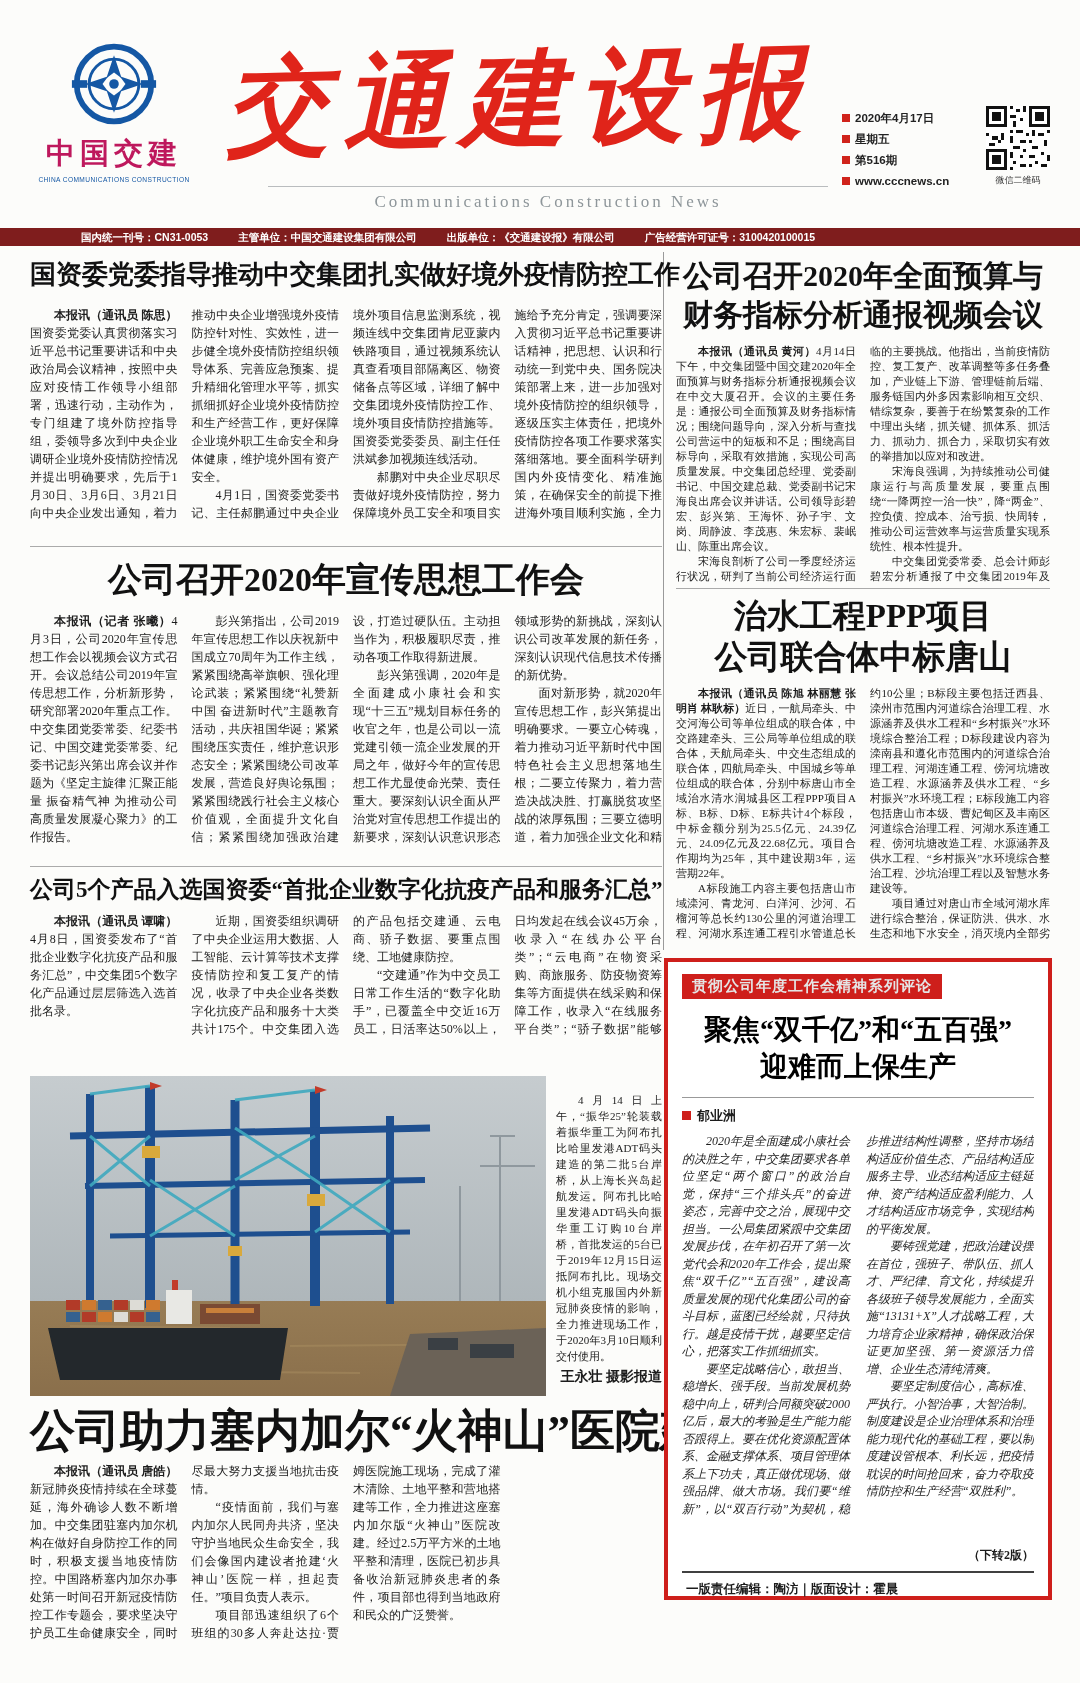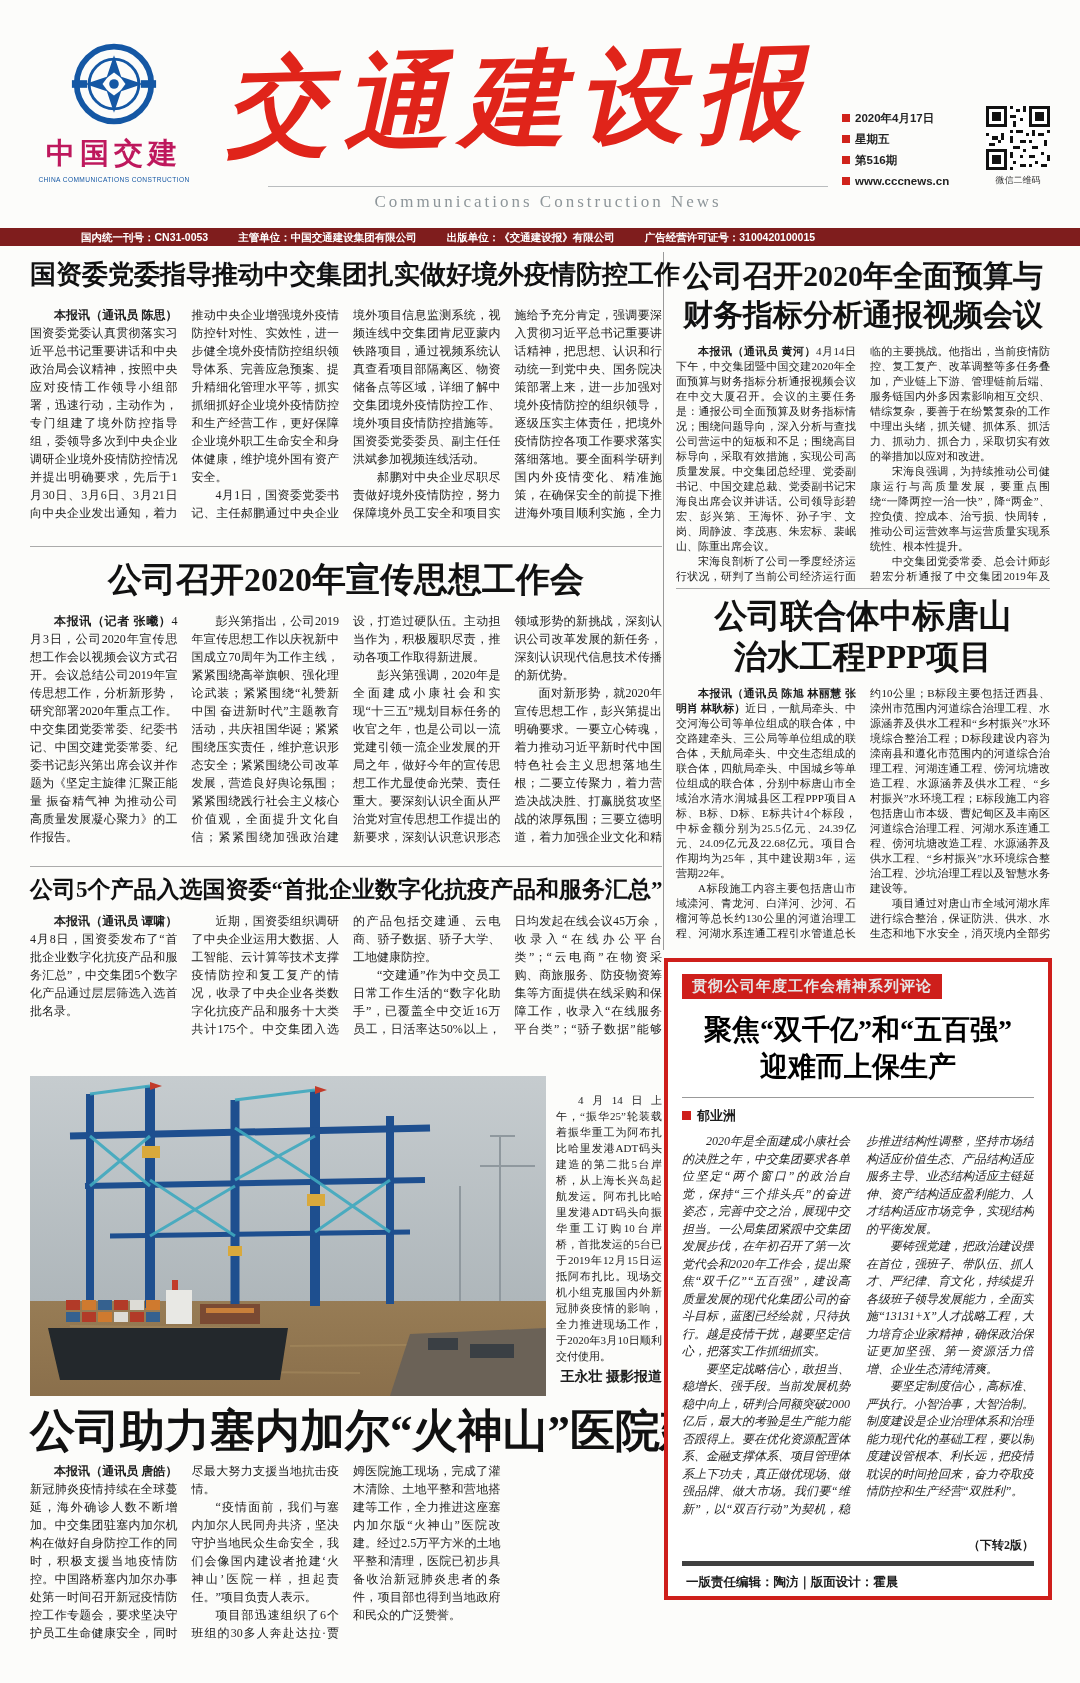--- a/index.html
+++ b/index.html
@@ -63,22 +63,22 @@
     left:664px;top:958px;width:388px;height:642px;box-sizing:border-box;
     border:4px solid #ce1f1b;background:#fff;padding:12px 14px 8px;
   }
   .rb-tag{display:inline-block;background:#ce1f1b;color:#e5e5e5;font-size:15px;font-weight:bold;padding:3px 10px;letter-spacing:1px;}
   .rb-title{font-size:28px;font-weight:bold;text-align:center;line-height:37px;margin-top:12px;color:#000000;}
   .rb-author{margin-top:12px;border-top:1px solid #999;padding-top:9px;font-size:13px;font-weight:bold;}
   .rb-author .sq{display:inline-block;width:9px;height:9px;background:#ce1f1b;margin-right:6px;}
   .rb-body{margin-top:8px;height:402px;column-count:2;column-gap:16px;overflow:hidden;
     font-size:12px;line-height:17.5px;font-style:italic;text-align:justify;column-fill:auto;}
   .rb-body .para{margin:0;text-indent:2em;}
-  .rb-cont{text-align:right;font-size:12px;font-weight:bold;margin-top:2px;}
-  .rb-credits{border-top:5px solid #404040;margin-top:7px;padding:8px 0 0 4px;font-size:12.5px;font-weight:bold;}
+  .rb-cont{text-align:right;font-size:12px;font-weight:bold;margin-top:12px;}
+  .rb-credits{border-top:2px solid #404040;margin-top:7px;padding:8px 0 0 4px;font-size:12.5px;font-weight:bold;}
 </style>
 </head>
 <body>
 
 <div class="abs logo-box">
   <svg width="88" height="88" viewBox="0 0 92 92">
     <circle cx="46" cy="46" r="39" fill="none" stroke="#1457a4" stroke-width="6"></circle>
     <circle cx="46" cy="46" r="26" fill="none" stroke="#1457a4" stroke-width="3"></circle>
     <path d="M46 16 L54 40 L46 34 L38 40 Z" fill="#1457a4"></path>
     <path d="M46 76 L54 52 L46 58 L38 52 Z" fill="#1457a4"></path>
@@ -180,21 +180,21 @@
 <div class="abs body b-4">
   <p class="para"><b class="byline">本报讯（记者 张曦）</b><span>4月3日，公司2020年宣传思想工作会以视频会议方式召开。会议总结公司2019年宣传思想工作，分析新形势，研究部署2020年重点工作。中交集团党委常委、纪委书记、中国交建党委常委、纪委书记彭兴第出席会议并作题为《坚定主旋律 汇聚正能量 振奋精气神 为推动公司高质量发展凝心聚力》的工作报告。</span></p>
 <p class="para">彭兴第指出，公司2019年宣传思想工作以庆祝新中国成立70周年为工作主线，紧紧围绕高举旗帜、强化理论武装；紧紧围绕“礼赞新中国 奋进新时代”主题教育活动，共庆祖国华诞；紧紧围绕压实责任，维护意识形态安全；紧紧围绕公司改革发展，营造良好舆论氛围；紧紧围绕践行社会主义核心价值观，全面提升文化自信；紧紧围绕加强政治建设，打造过硬队伍。主动担当作为，积极履职尽责，推动各项工作取得新进展。</p>
     <p class="para">彭兴第强调，2020年是全面建成小康社会和实现“十三五”规划目标任务的收官之年，也是公司以一流党建引领一流企业发展的开局之年，做好今年的宣传思想工作尤显使命光荣、责任重大。要深刻认识全面从严治党对宣传思想工作提出的新要求，深刻认识意识形态领域形势的新挑战，深刻认识公司改革发展的新任务，深刻认识现代信息技术传播的新优势。</p>
     <p class="para">面对新形势，就2020年宣传思想工作，彭兴第提出明确要求。一要立心铸魂，着力推动习近平新时代中国特色社会主义思想落地生根；二要立传聚力，着力营造决战决胜、打赢脱贫攻坚战的浓厚氛围；三要立德明道，着力加强企业文化和精神文明建设；四要立言传声，着力强化新闻宣传和舆论引导；五要立制夯基，着力提升宣传思想工作科学管理水平。狠抓“334”工程和目标管理不松劲，严格落实意识形态工作责任制，加强队伍建设，打造高质量宣传思想工作队伍。</p>
   </div>
 
 <div class="abs headline hl-5">公司5个产品入选国资委“首批企业数字化抗疫产品和服务汇总”</div>
 <div class="abs body b-5">
   <p class="para"><b class="byline">本报讯（通讯员 谭啸）</b><span>4月8日，国资委发布了“首批企业数字化抗疫产品和服务汇总”，中交集团5个数字化产品通过层层筛选入选首批名录。</span></p>
-<p class="para">近期，国资委组织调研了中央企业运用大数据、人工智能、云计算等技术支撑疫情防控和复工复产的情况，收录了中央企业各类数字化抗疫产品和服务十大类共计175个。中交集团入选的产品包括交建通、云电商、骄子数据、骄子大学、工地健康防控。</p>
+<p class="para">近期，国资委组织调研了中央企业运用大数据、人工智能、云计算等技术支撑疫情防控和复工复产的情况，收录了中央企业各类数字化抗疫产品和服务十大类共计175个。中交集团入选的产品包括交建通、云电商、骄子数据、要重点围绕、工地健康防控。</p>
     <p class="para">“交建通”作为中交员工日常工作生活的“数字化助手”，已覆盖全中交近16万员工，日活率达50%以上，日均发起在线会议45万余，收录入“在线办公平台类”；“云电商”在物资采购、商旅服务、防疫物资筹集等方面提供在线采购和保障工作，收录入“在线服务平台类”；“骄子数据”能够方便快捷的收集、统计、跟踪疫情信息，收录入“疫情监测分析类”；“骄子大学”作为线上教育平台，在疫情期间提供网上课堂，收录入“宣传教育类”；“工地疫情防控”作为高效的移动端防疫工具，在工人健康档案建立、工地疫情监测等方面发挥着重要作用，收录入“现场防控类”。</p>
   </div>
 
 <svg class="abs photo" width="516" height="320" viewBox="0 0 516 320">
   <defs>
     <linearGradient id="sky" x1="0" y1="0" x2="0" y2="1">
       <stop offset="0" stop-color="#c6cccf"></stop>
         <stop offset="1" stop-color="#aeb6ba"></stop>
     </linearGradient>
     <linearGradient id="water" x1="0" y1="0" x2="0" y2="1">
@@ -284,22 +284,22 @@
   <div>财务指标分析通报视频会议</div>
 </div>
 <div class="abs body b-2">
   <p class="para"><b class="byline">本报讯（通讯员 黄河）</b><span>4月14日下午，中交集团暨中国交建2020年全面预算与财务指标分析通报视频会议在中交大厦召开。会议的主要任务是：通报公司全面预算及财务指标情况；围绕问题导向，深入分析与查找公司营运中的短板和不足；围绕高目标导向，采取有效措施，实现公司高质量发展。中交集团总经理、党委副书记、中国交建总裁、党委副书记宋海良出席会议并讲话。公司领导彭碧宏、彭兴第、王海怀、孙子宇、文岗、周静波、李茂惠、朱宏标、裴岷山、陈重出席会议。</span></p>
 <p class="para">宋海良剖析了公司一季度经济运行状况，研判了当前公司经济运行面临的主要挑战。他指出，当前疫情防控、复工复产、改革调整等多任务叠加，产业链上下游、管理链前后端、服务链国内外多因素影响相互交织、错综复杂，要善于在纷繁复杂的工作中理出头绪，抓关键、抓体系、抓活力、抓动力、抓合力，采取切实有效的举措加以应对和改进。</p>
     <p class="para">宋海良强调，为持续推动公司健康运行与高质量发展，要重点围绕“一降两控一治一快”，降“两金”、控负债、控成本、治亏损、快周转，推动公司运营效率与运营质量实现系统性、根本性提升。</p>
     <p class="para">中交集团党委常委、总会计师彭碧宏分析通报了中交集团2019年及2020年一季度预算与财务指标完成情况，对下一步加强预算执行和财务管理工作进行了部署。</p>
   </div>
 
 <div class="abs headline hl-3">
+  <div>治水工程PPP项目</div>
   <div>公司联合体中标唐山</div>
-  <div>治水工程PPP项目</div>
 </div>
 <div class="abs body b-3">
   <p class="para"><b class="byline">本报讯（通讯员 陈旭 林丽慧 张明肖 林耿标）</b><span>近日，一航局牵头、中交河海公司等单位组成的联合体，中交路建牵头、三公局等单位组成的联合体，天航局牵头、中交生态组成的联合体，四航局牵头、中国城乡等单位组成的联合体，分别中标唐山市全域治水清水润城县区工程PPP项目A标、B标、D标、E标共计4个标段，中标金额分别为25.5亿元、24.39亿元、24.09亿元及22.68亿元。项目合作期均为25年，其中建设期3年，运营期22年。</span></p>
 <p class="para">A标段施工内容主要包括唐山市域滦河、青龙河、白洋河、沙河、石榴河等总长约130公里的河道治理工程、河湖水系连通工程引水管道总长约10公里；B标段主要包括迁西县、滦州市范围内河道综合治理工程、水源涵养及供水工程和“乡村振兴”水环境综合整治工程；D标段建设内容为滦南县和遵化市范围内的河道综合治理工程、河湖连通工程、傍河坑塘改造工程、水源涵养及供水工程、“乡村振兴”水环境工程；E标段施工内容包括唐山市本级、曹妃甸区及丰南区河道综合治理工程、河湖水系连通工程、傍河坑塘改造工程、水源涵养及供水工程、“乡村振兴”水环境综合整治工程、沙坑治理工程以及智慧水务建设等。</p>
     <p class="para">项目通过对唐山市全域河湖水库进行综合整治，保证防洪、供水、水生态和地下水安全，消灭境内全部劣五类水体和黑臭水体，实现全域水质达标。同时，有效结合文化、旅游元素，全面提升城乡环境，促进产业转型升级，带动唐山市社会和经济效益。</p>
   </div>
 
 <div class="abs redbox">
   <span class="rb-tag">贯彻公司年度工作会精神系列评论</span>
   <div class="rb-title">

